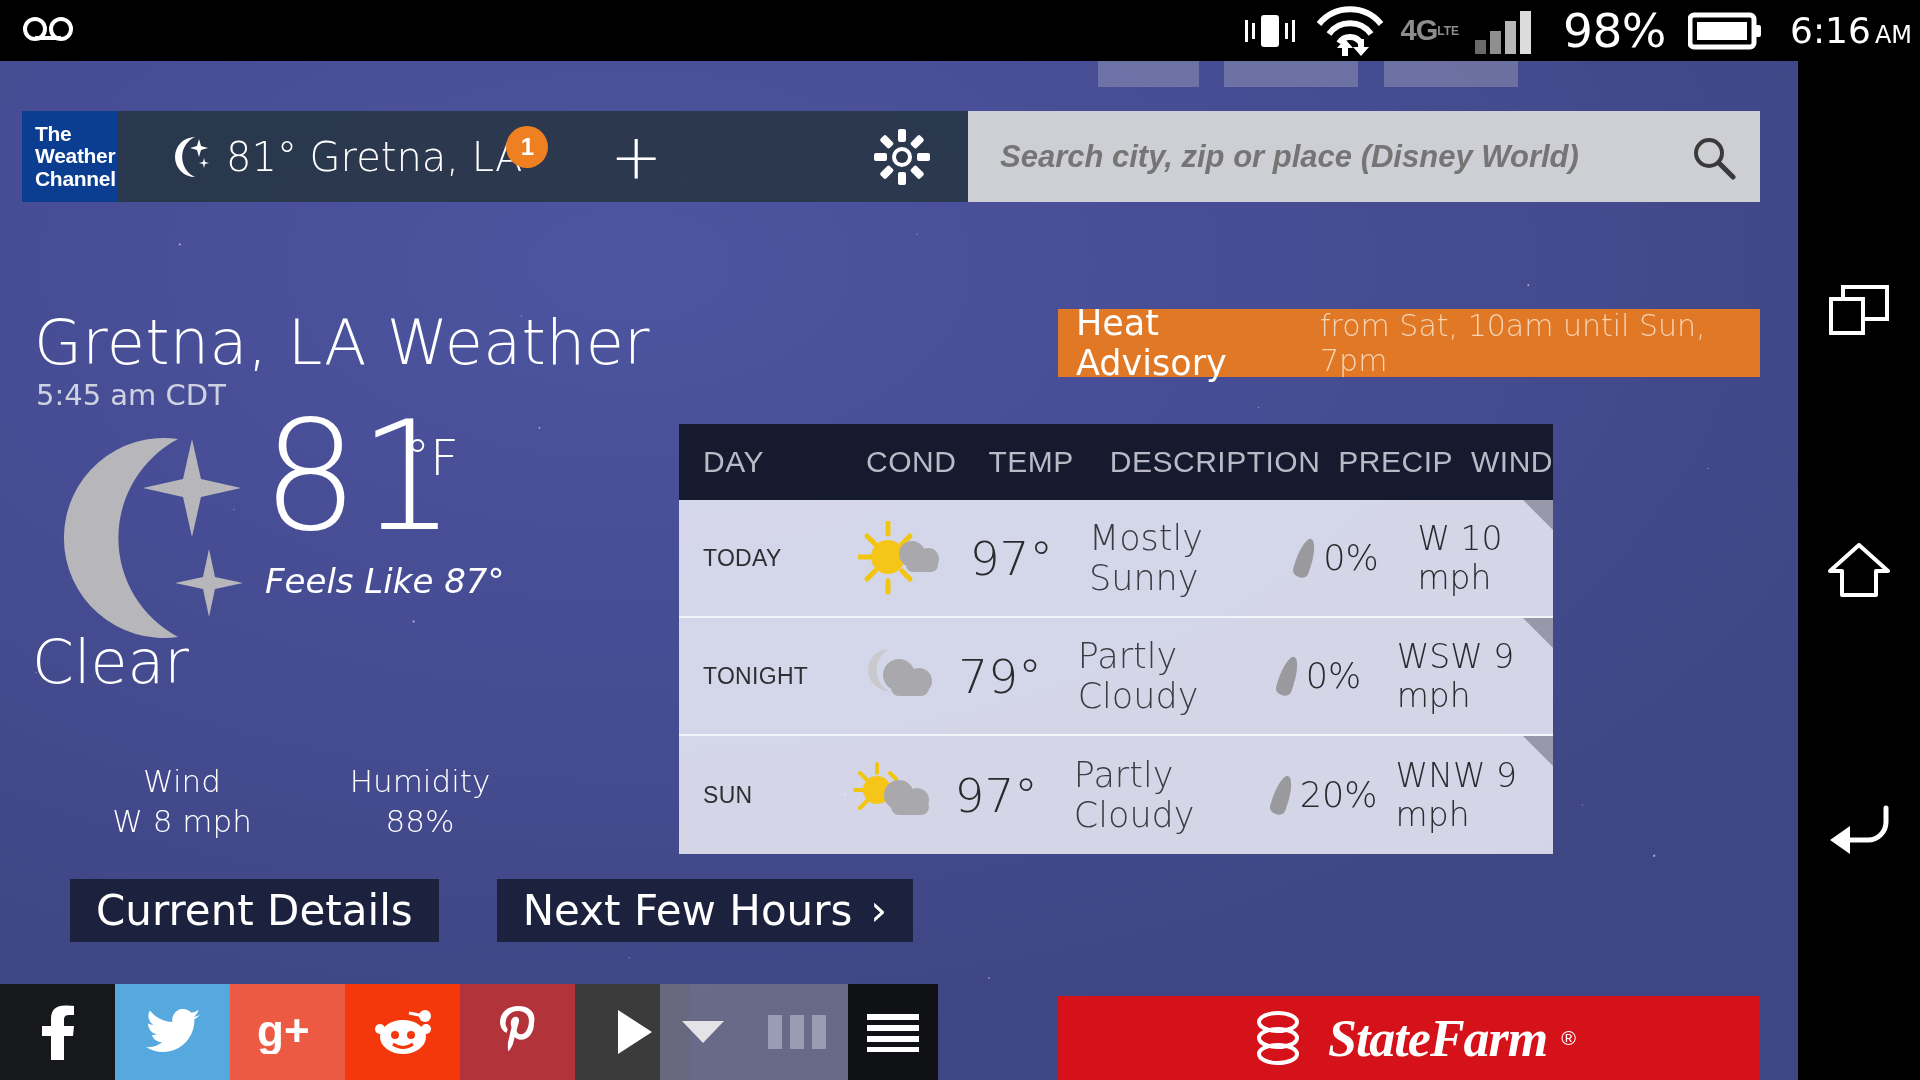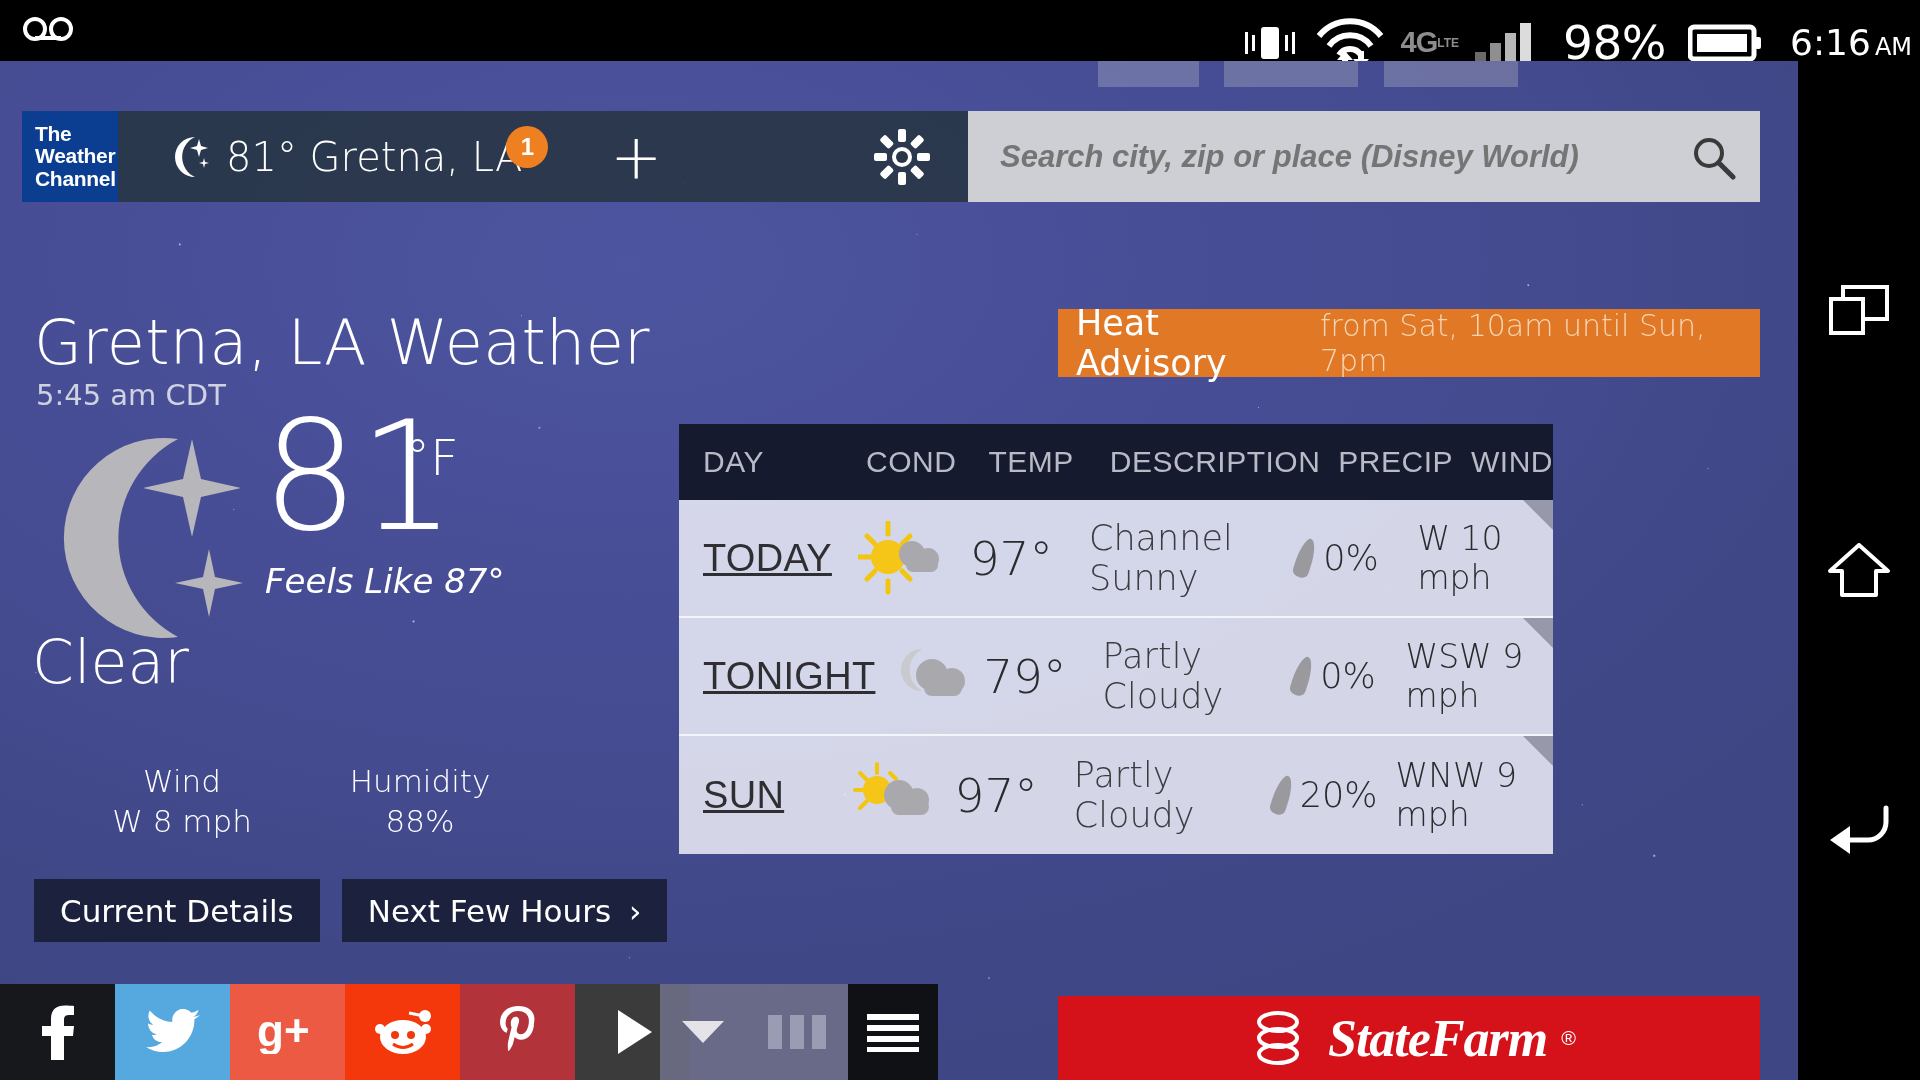--- a/index.html
+++ b/index.html
@@ -4,21 +4,21 @@
 <style>
   * { margin:0; padding:0; box-sizing:border-box; }
   html,body { width:1920px; height:1080px; overflow:hidden; background:#000; }
   body { font-family:"Liberation Sans", sans-serif; }
 
   #screen { position:relative; width:1920px; height:1080px; background:#000; }
 
   
   .statusbar{ position:absolute; left:0; top:0; width:1920px; height:61px; background:#000; }
   .sb-voicemail{ position:absolute; left:22px; top:14px; width:52px; height:30px; }
-  .sb-right{ position:absolute; right:8px; top:12px; height:61px; display:flex; align-items:center; gap:14px; }
+  .sb-right{ position:absolute; right:8px; top:0; height:61px; display:flex; align-items:center; gap:14px; }
   .sb-item{ display:flex; align-items:center; justify-content:center; }
   .sb-pct{ color:#fff; font-size:47px; letter-spacing:-0.5px; font-family:"DejaVu Sans", sans-serif; font-weight:400; margin:0 8px 0 10px;}
   .sb-time{ color:#fff; font-size:36px; font-family:"DejaVu Sans", sans-serif; margin-left:14px; }
   .sb-time .ampm{ font-size:24px; margin-left:4px; }
   .lte{ color:#8d8d8d; font-weight:bold; font-size:29px; letter-spacing:-1px; font-family:"Liberation Sans", sans-serif; }
   .lte sup{ font-size:12px; letter-spacing:0; }
 
   
   .content{ position:absolute; left:0; top:61px; width:1798px; height:1019px; overflow:hidden;
             background:
@@ -93,22 +93,22 @@
   .feels{ position:absolute; left:265px; top:500px; color:#fff; font-size:34px; font-style:italic; font-weight:300;
           font-family:"DejaVu Sans", sans-serif; }
   .cond-word{ position:absolute; left:32px; top:566px; color:#fff; font-size:60px; font-weight:300;
               font-family:"DejaVu Sans", sans-serif; }
 
   .stat{ position:absolute; color:#fff; text-align:center; font-size:31px; font-family:"DejaVu Sans", sans-serif; font-weight:300; line-height:1.3;}
   .stat.wind{ left:92px; top:700px; width:180px; }
   .stat.hum{ left:330px; top:700px; width:180px; }
 
   .btnrow{ position:absolute; left:34px; top:818px; display:flex; gap:22px; }
-  .dkbtn{ background:rgba(26,31,56,0.93); color:#fff; font-size:31px; padding:16px 26px; height:63px;
-          display:flex; align-items:center; gap:18px; font-family:"DejaVu Sans", sans-serif; }
+  .dkbtn{ background:rgba(26,31,56,0.93); color:#fff; font-size:42px; padding:16px 26px; height:63px;
+          display:flex; align-items:center; gap:18px; font-family:"DejaVu Sans", sans-serif;margin-left:36px; }
 
   
   .advisory{ position:absolute; left:1058px; top:248px; width:702px; height:68px; background:#e07826;
              display:flex; align-items:center; padding-left:18px; gap:11px; }
   .adv-title{ color:#fff; font-size:35px; font-weight:400; font-family:"DejaVu Sans", sans-serif; }
   .adv-sub{ color:#f6d5b5; font-size:30px; font-weight:300; font-family:"DejaVu Sans", sans-serif; }
 
   
   .table{ position:absolute; left:679px; top:363px; width:874px; }
   .thead{ background:#161a2e; height:76px; display:flex; align-items:center; color:#b9bac6;
@@ -118,21 +118,21 @@
   .trow .corner{ position:absolute; right:0; top:0; width:0; height:0;
                  border-top:30px solid #9799ab; border-left:30px solid transparent; }
   .c-day{ width:200px; padding-left:24px; }
   .c-cond{ width:140px; display:flex; justify-content:center; }
   .c-temp{ width:128px; text-align:right; padding-right:6px; }
   .c-desc{ width:268px; padding-left:30px; }
   .c-prec{ width:146px; display:flex; align-items:center; justify-content:flex-start; padding-left:18px; gap:4px;}
   .c-wind{ width:auto; padding-left:18px; }
 
   .thead .c-day{ padding-left:24px;} .thead .c-cond{ }
-  .trow .c-day{ color:#2f2f33; font-size:38px; font-family:"Liberation Sans", sans-serif; font-weight:400; letter-spacing:0.3px;text-decoration:underline;}
+  .trow .c-day{ color:#2f2f33; font-size:23px; font-family:"Liberation Sans", sans-serif; font-weight:400; letter-spacing:0.3px;}
   .trow .c-temp{ color:#2b2b2e; font-size:47px; font-weight:300; font-family:"DejaVu Sans", sans-serif; }
   .trow .c-desc{ color:#3b3b40; font-size:35px; font-weight:300; font-family:"DejaVu Sans", sans-serif; }
   .trow .c-prec{ color:#2b2b2e; font-size:35px; font-weight:300; font-family:"DejaVu Sans", sans-serif; }
   .trow .c-wind{ color:#2b2b2e; font-size:33px; font-weight:300; font-family:"DejaVu Sans", sans-serif; }
   .drop{ width:16px; height:40px; background:#9a9a9e; border-radius:60% 60% 50% 50%/ 80% 80% 20% 20%;
          transform:rotate(18deg); display:inline-block; margin-right:6px;}
 
   
   .socialbar{ position:absolute; left:0; bottom:0; height:96px; display:flex; }
   .sq{ width:115px; height:96px; display:flex; align-items:center; justify-content:center; color:#fff; }
@@ -323,21 +323,21 @@
             </g>
             <circle cx="30" cy="36" r="17" fill="#f5c518"></circle>
             <g fill="#a9a9ad">
               <circle cx="54" cy="33" r="13"></circle>
               <circle cx="70" cy="38" r="11"></circle>
               <rect x="48" y="37" width="32" height="14" rx="7"></rect>
             </g>
           </svg>
         </div>
         <div class="c-temp">97°</div>
-        <div class="c-desc">Channel Sunny</div>
+        <div class="c-desc">Mostly Sunny</div>
         <div class="c-prec">
           <span class="drop"></span>
           <span>0%</span>
         </div>
         <div class="c-wind">W 10 mph</div>
       </div>
 
       <div class="trow">
         <div class="corner"></div>
         <div class="c-day">TONIGHT</div>

